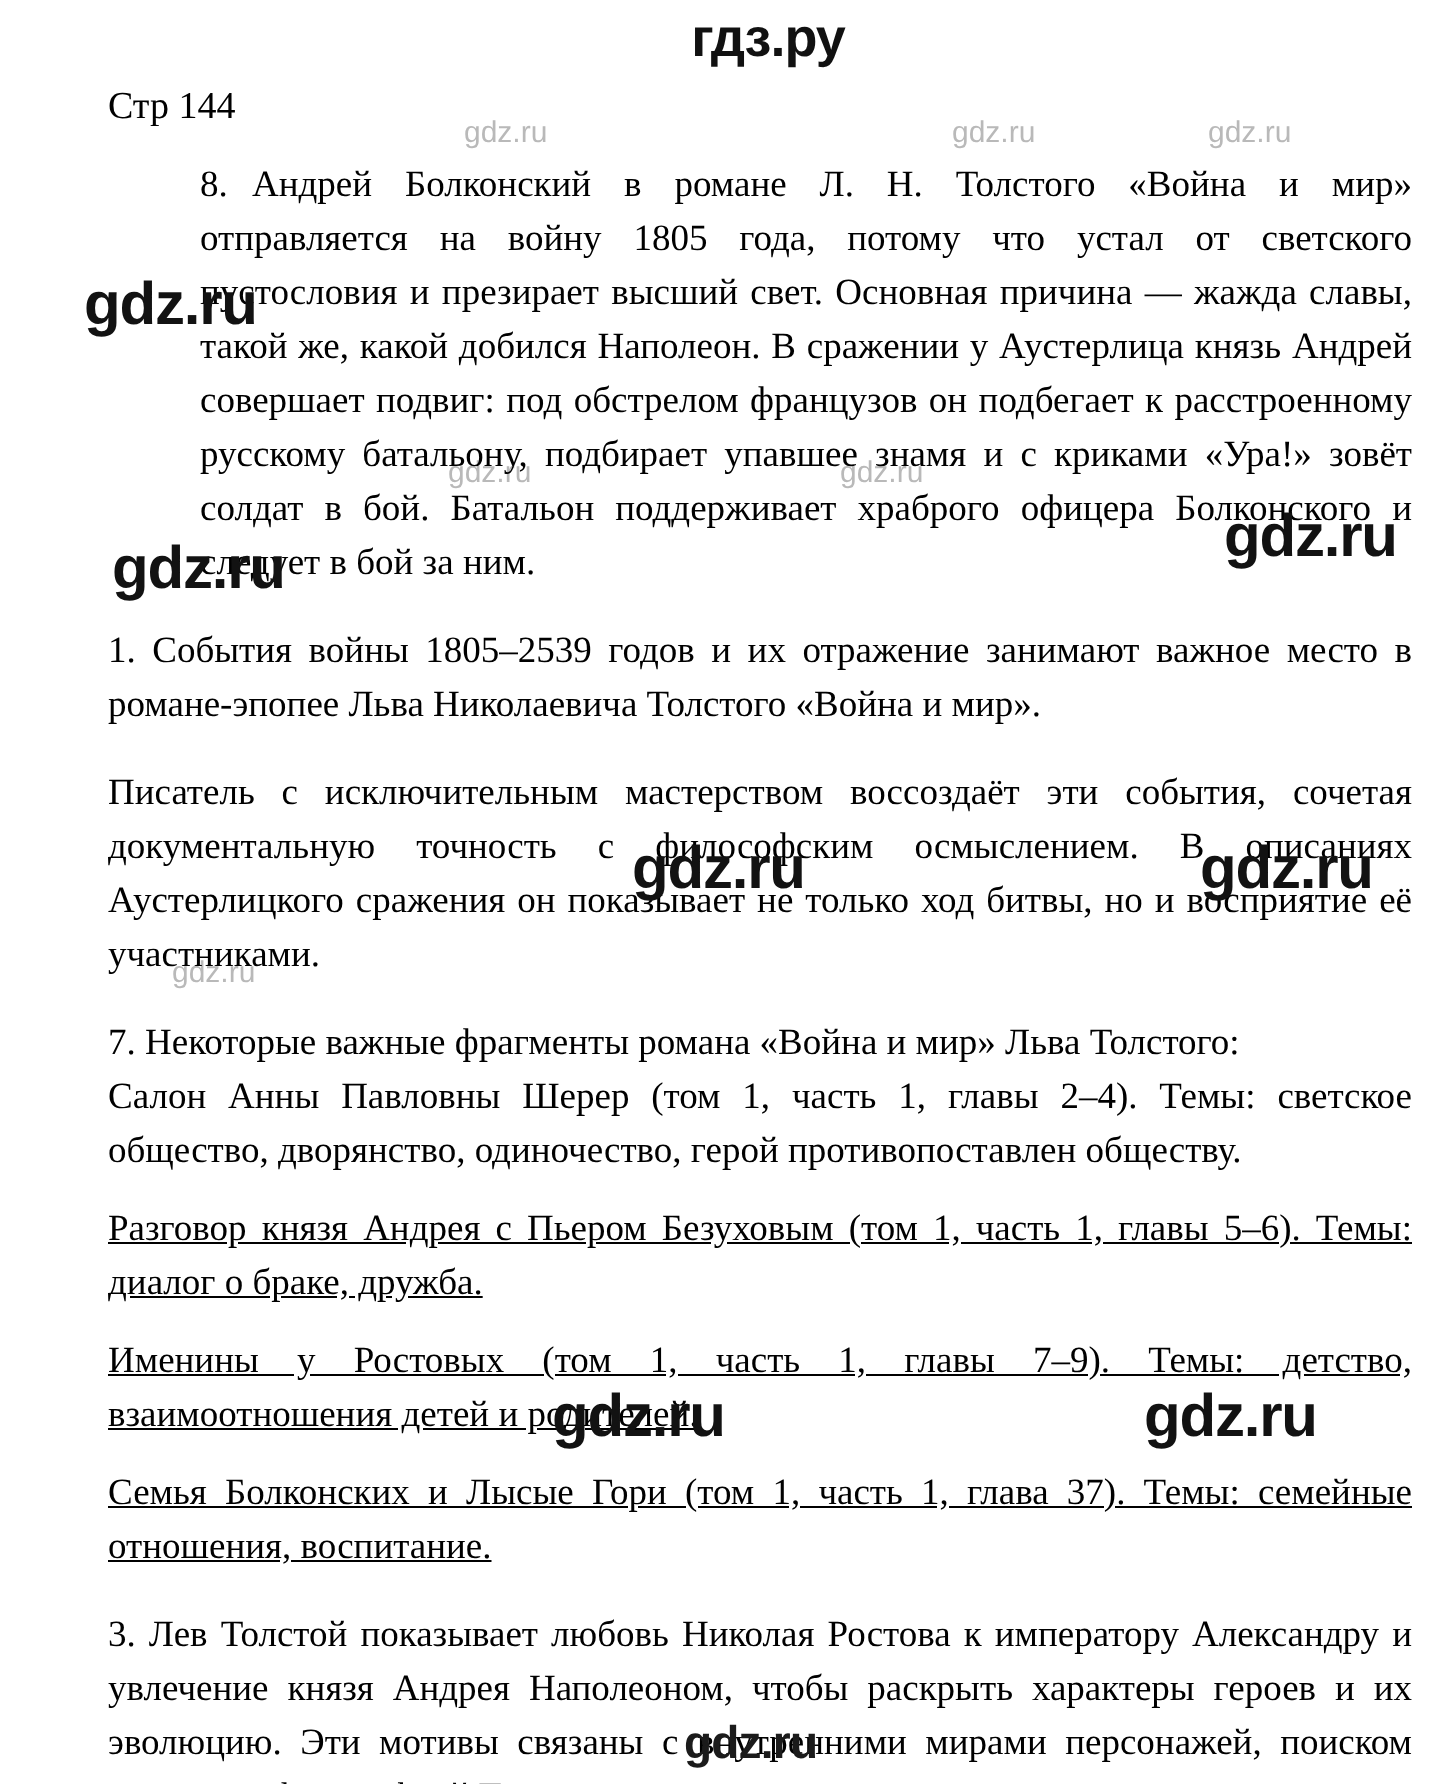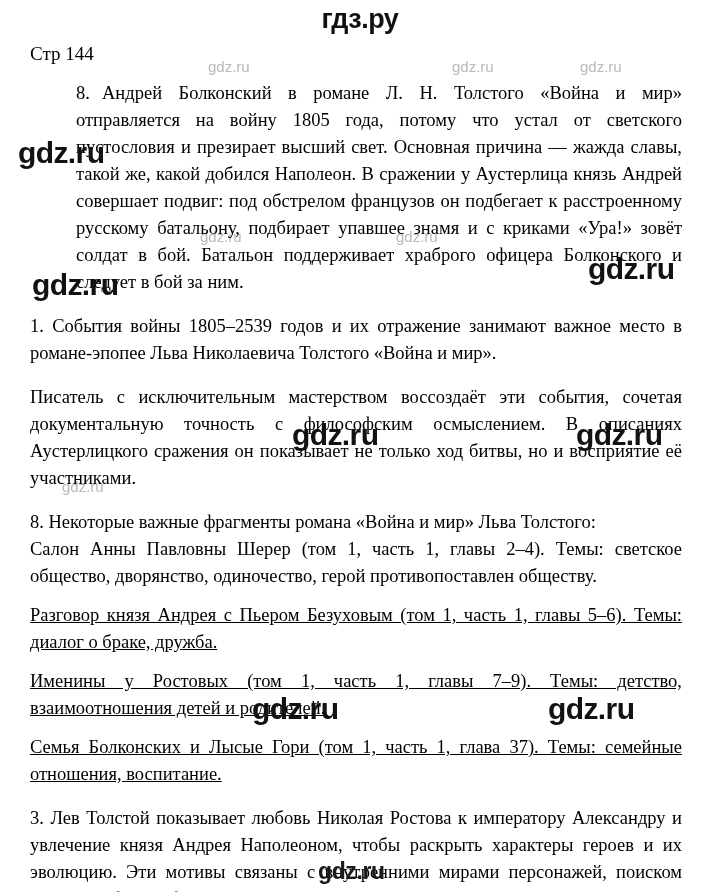--- a/index.html
+++ b/index.html
@@ -15,20 +15,21 @@
     font-family: "Liberation Serif", "DejaVu Serif", serif;
     color: #000000;
   }
 
   
   #page {
     position: relative;
     width: 674px;
     height: 892px;
     background: #ffffff;
+    margin-left: 24px;
   }
 
   
   .site-logo {
     position: absolute;
     top: 4px;
     left: 0;
     width: 720px;
     text-align: center;
     font-family: "Liberation Sans", "DejaVu Sans", sans-serif;
@@ -148,21 +149,21 @@
 
     <div class="task-block">
       <span class="task-number">8.</span>
       <p class="task-text">Андрей Болконский в романе Л. Н. Толстого «Война и мир» отправляется на войну 1805 года, потому что устал от светского пустословия и презирает высший свет. Основная причина — жажда славы, такой же, какой добился Наполеон. В сражении у Аустерлица князь Андрей совершает подвиг: под обстрелом французов он подбегает к расстроенному русскому батальону, подбирает упавшее знамя и с криками «Ура!» зовёт солдат в бой. Батальон поддерживает храброго офицера Болконского и следует в бой за ним.</p>
     </div>
 
     <p class="para gap-before">1. События войны 1805–2539 годов и их отражение занимают важное место в романе-эпопее Льва Николаевича Толстого «Война и мир».</p>
 
     <p class="para gap-before">Писатель с исключительным мастерством воссоздаёт эти события, сочетая документальную точность с философским осмыслением. В описаниях Аустерлицкого сражения он показывает не только ход битвы, но и восприятие её участниками.</p>
 
-    <p class="para gap-before tight">8. Некоторые важные фрагменты романа «Война и мир» Льва Толстого:</p>
+    <p class="para gap-before tight">7. Некоторые важные фрагменты романа «Война и мир» Льва Толстого:</p>
 
     <p class="para">Салон Анны Павловны Шерер (том 1, часть 1, главы 2–4). Темы: светское общество, дворянство, одиночество, герой противопоставлен обществу.</p>
 
     <p class="para gap-small">Разговор князя Андрея с Пьером Безуховым (том 1, часть 1, главы 5–6). Темы: диалог о браке, дружба.</p>
 
     <p class="para gap-small">Именины у Ростовых (том 1, часть 1, главы 7–9). Темы: детство, взаимоотношения детей и родителей.</p>
 
     <p class="para gap-small">Семья Болконских и Лысые Гори (том 1, часть 1, глава 37). Темы: семейные отношения, воспитание.</p>
 
     <p class="para gap-before">3. Лев Толстой показывает любовь Николая Ростова к императору Александру и увлечение князя Андрея Наполеоном, чтобы раскрыть характеры героев и их эволюцию. Эти мотивы связаны с внутренними мирами персонажей, поиском идеалов и философией Толстого о роли личности в истории.</p>

